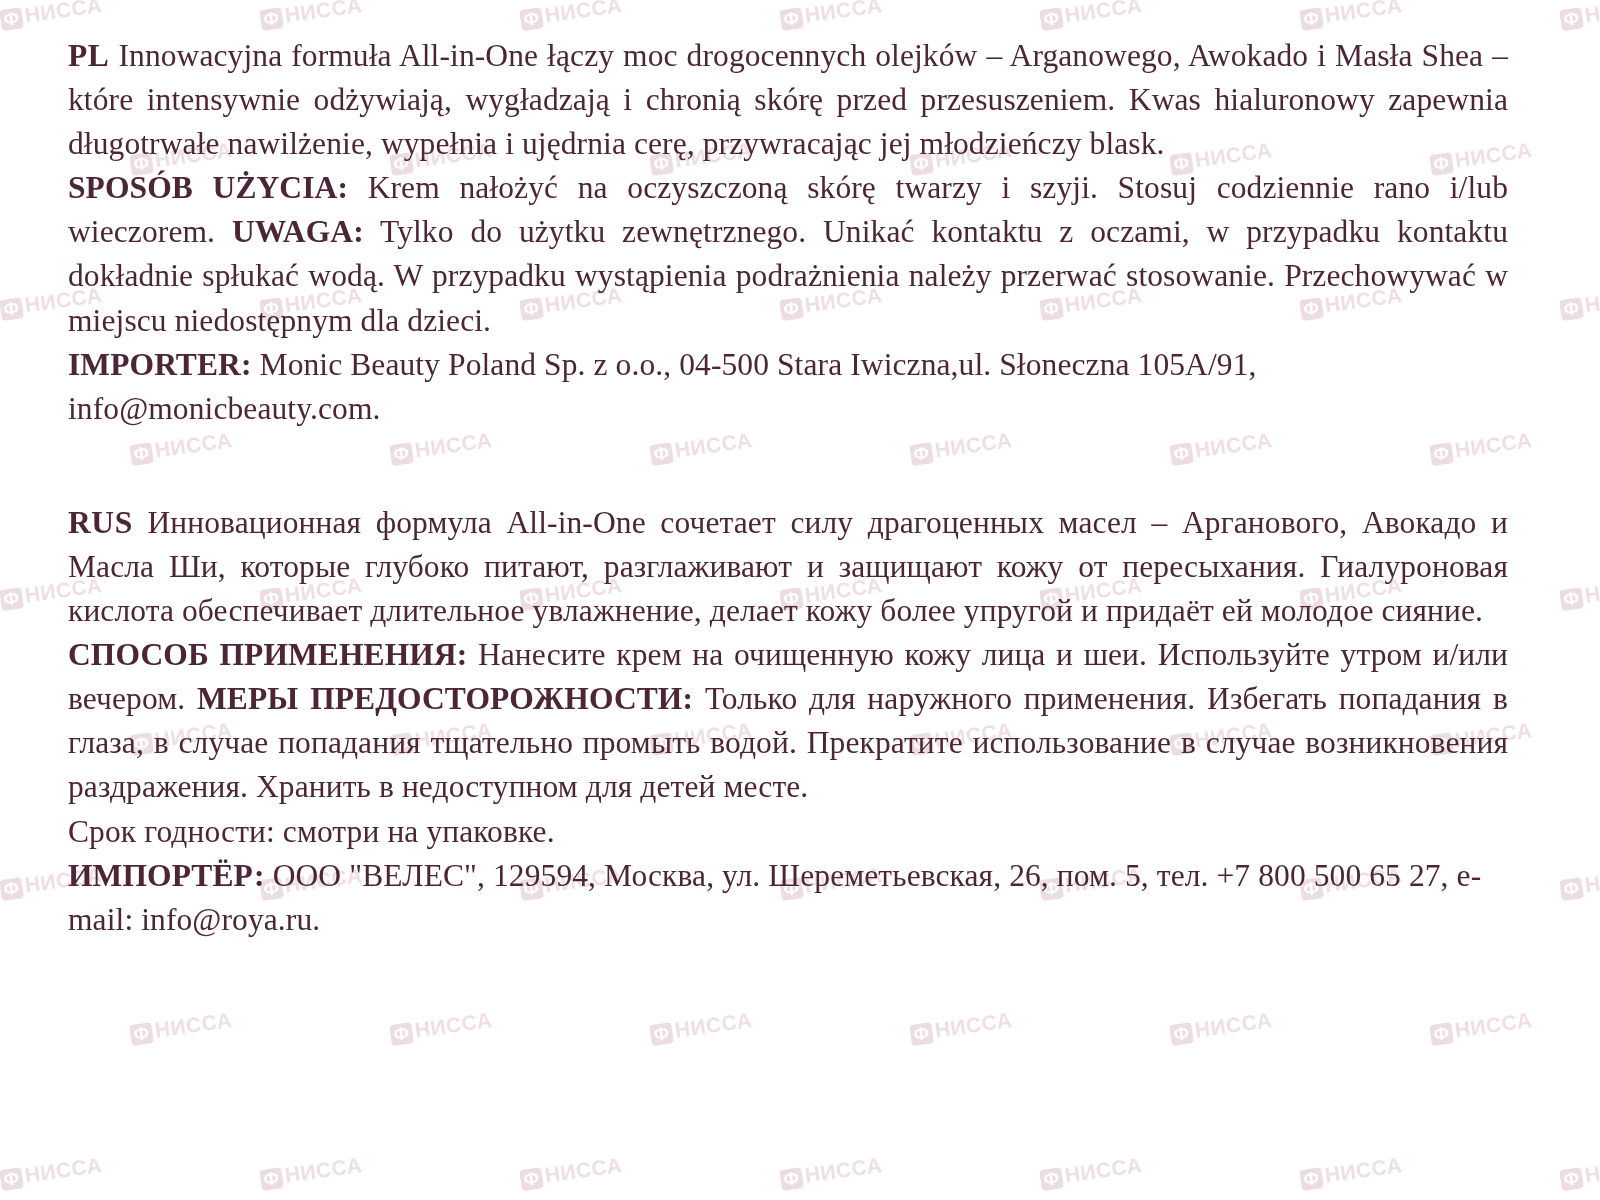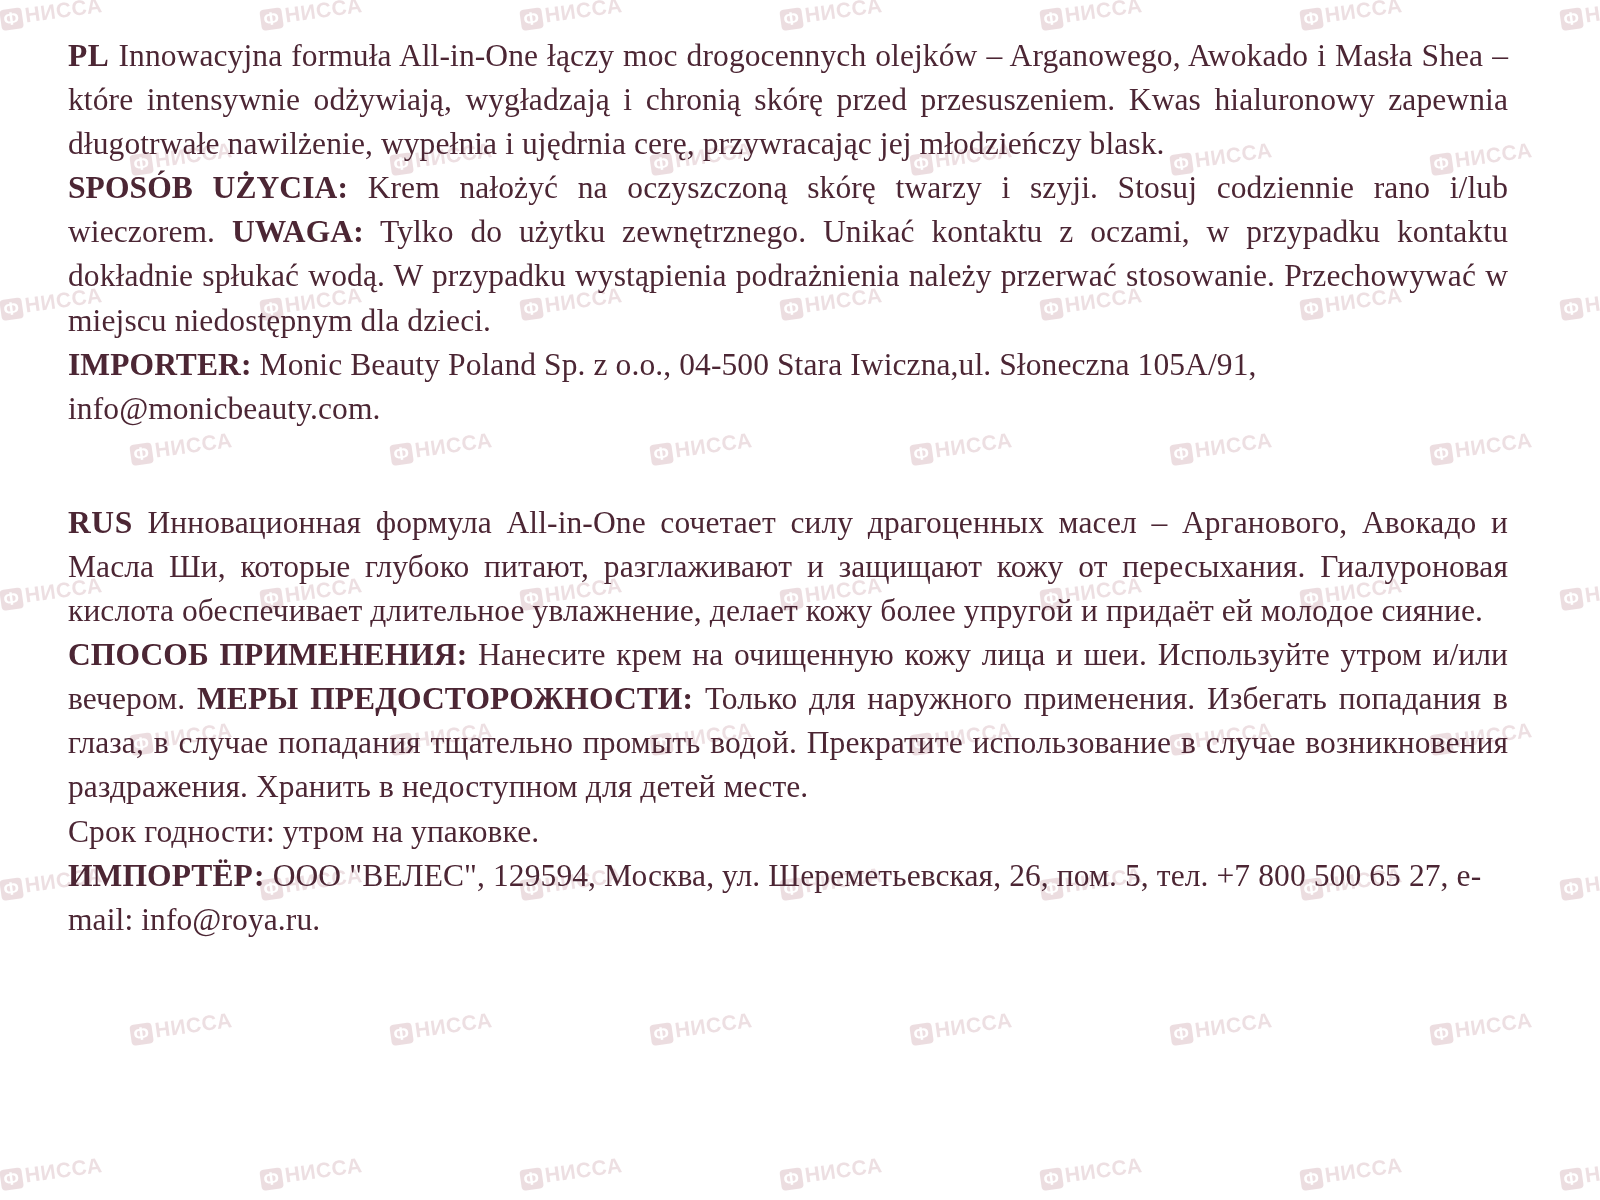--- a/index.html
+++ b/index.html
@@ -149,16 +149,16 @@
 <div id="doc">
   <div class="block" id="block-pl">
       <p><span class="lang-tag">PL</span><span> Innowacyjna formuła All-in-One łączy moc drogocennych olejków – Arganowego, Awokado i Masła Shea – które intensywnie odżywiają, wygładzają i chronią skórę przed przesuszeniem. Kwas hialuronowy zapewnia długotrwałe nawilżenie, wypełnia i ujędrnia cerę, przywracając jej młodzieńczy blask.</span></p>
       <p><span class="hdr">SPOSÓB UŻYCIA:</span><span> Krem nałożyć na oczyszczoną skórę twarzy i szyji. Stosuj codziennie rano i/lub wieczorem. </span><span class="hdr">UWAGA:</span><span> Tylko do użytku zewnętrznego. Unikać kontaktu z oczami, w przypadku kontaktu dokładnie spłukać wodą. W przypadku wystąpienia podrażnienia należy przerwać stosowanie. Przechowywać w miejscu niedostępnym dla dzieci.</span></p>
       <p class="nojust"><span class="hdr">IMPORTER:</span><span> Monic Beauty Poland Sp. z o.o., 04-500 Stara Iwiczna,ul. Słoneczna 105A/91, info@monicbeauty.com.</span></p>
     </div>
   <div class="gap"></div>
   <div class="block" id="block-rus">
       <p><span class="lang-tag">RUS</span><span> Инновационная формула All-in-One сочетает силу драгоценных масел – Арганового, Авокадо и Масла Ши, которые глубоко питают, разглаживают и защищают кожу от пересыхания. Гиалуроновая кислота обеспечивает длительное увлажнение, делает кожу более упругой и придаёт ей молодое сияние.</span></p>
       <p><span class="hdr">СПОСОБ ПРИМЕНЕНИЯ:</span><span> Нанесите крем на очищенную кожу лица и шеи. Используйте утром и/или вечером. </span><span class="hdr">МЕРЫ ПРЕДОСТОРОЖНОСТИ:</span><span> Только для наружного применения. Избегать попадания в глаза, в случае попадания тщательно промыть водой. Прекратите использование в случае возникновения раздражения. Хранить в недоступном для детей месте.</span></p>
-      <p class="nojust"><span>Срок годности: утром на упаковке.</span></p>
+      <p class="nojust"><span>Срок годности: смотри на упаковке.</span></p>
       <p class="nojust"><span class="hdr">ИМПОРТЁР:</span><span> ООО "ВЕЛЕС", 129594, Москва, ул. Шереметьевская, 26, пом. 5, тел. +7 800 500 65 27, e-mail: info@roya.ru.</span></p>
     </div>
 </div>
 
 </body></html>

